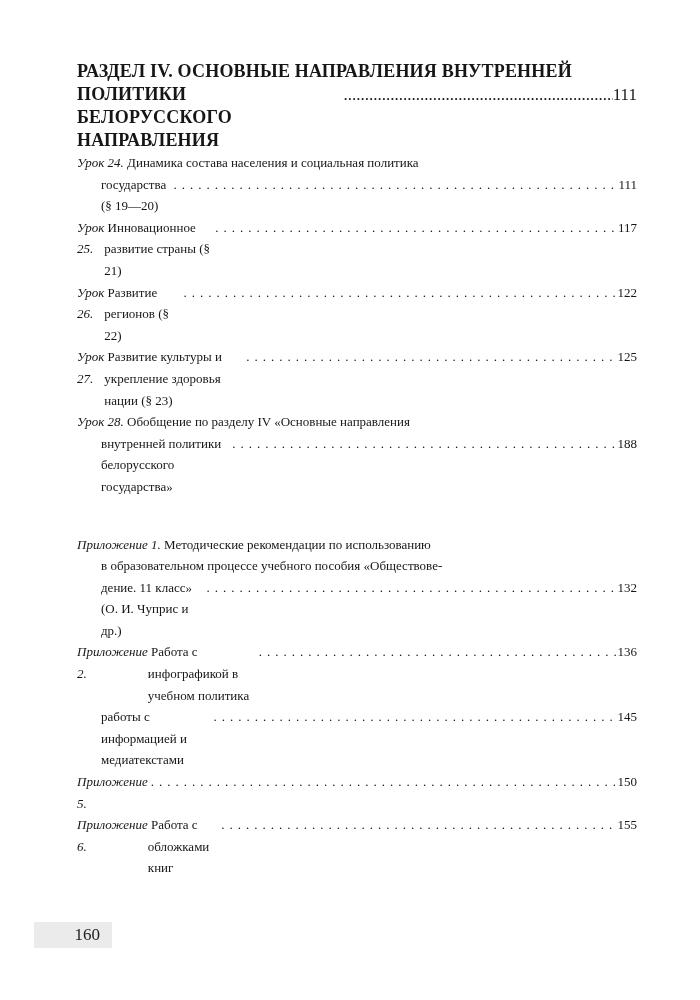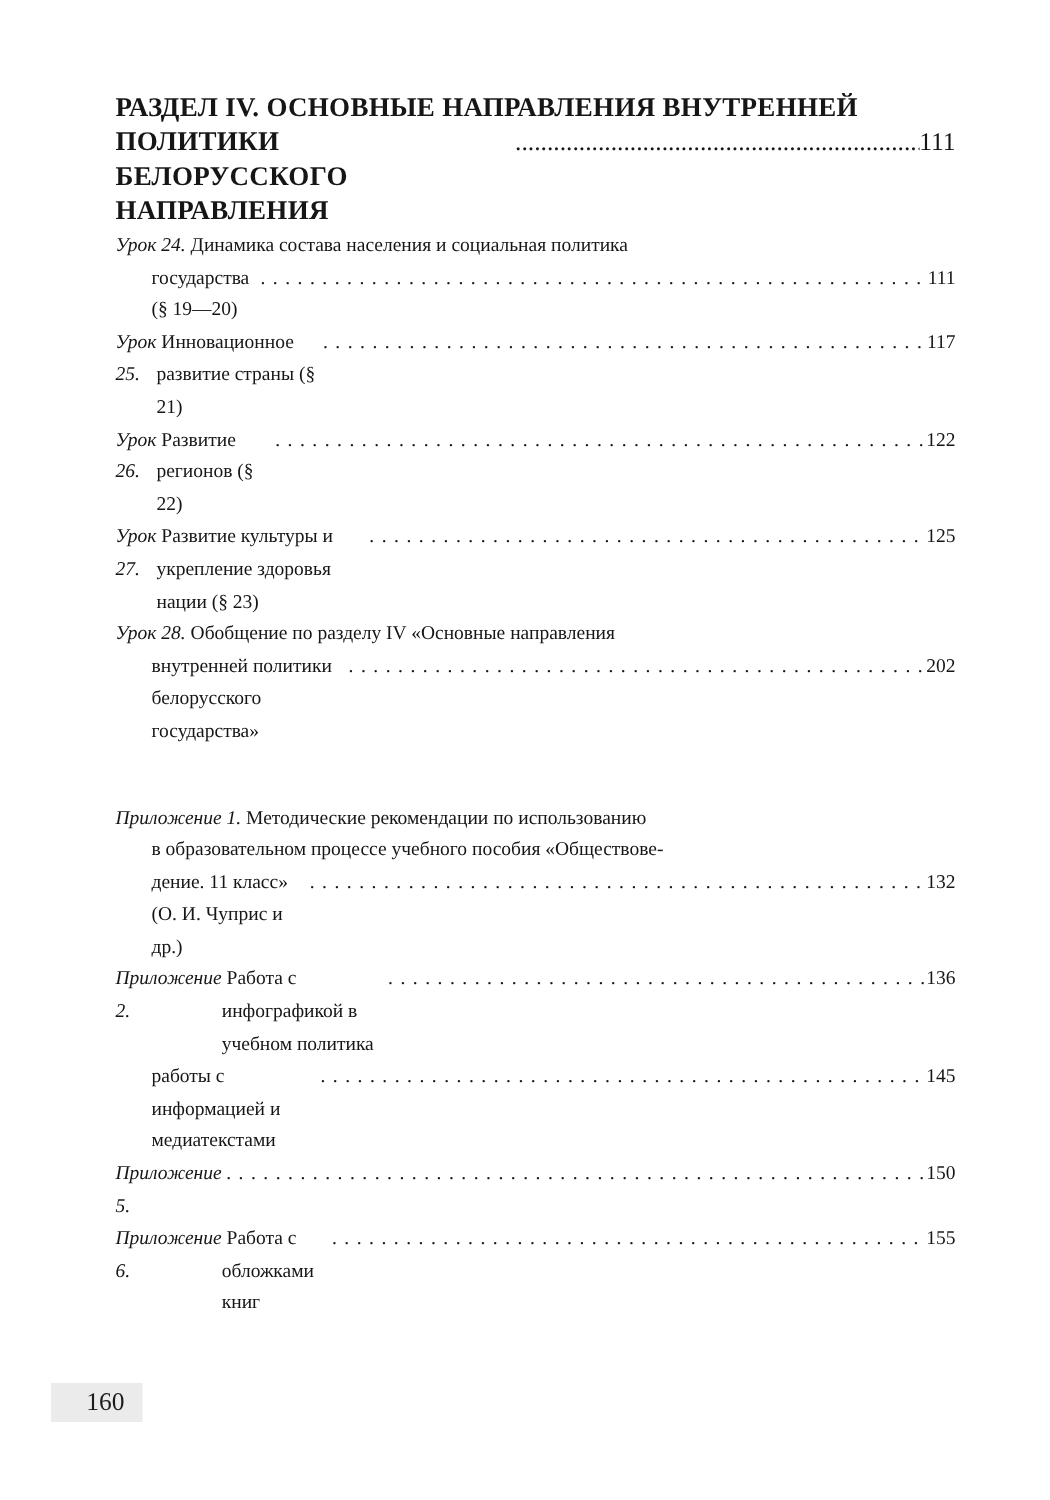--- a/index.html
+++ b/index.html
@@ -53,21 +53,21 @@
     min-width: 14px;
   }
   .dots::before {
     content: "....................................................................................................";
   }
   .page-num { white-space: nowrap; }
   .footer-box {
     position: absolute;
     left: 34px;
     top: 922px;
-    width: 61px;
+    width: 78px;
     height: 26px;
     background: #ebebeb;
     display: flex;
     align-items: center;
     justify-content: flex-end;
     box-sizing: border-box;
     padding-right: 12px;
     font-size: 17px;
     color: #1d1d1d;
   }
@@ -96,21 +96,21 @@
       <div class="row entry">
     <span class="label">Урок 26.</span><span class="text"> Развитие регионов (§ 22) </span><span class="dots"></span><span class="page-num">122</span>
   </div>
       <div class="row entry">
     <span class="label">Урок 27.</span><span class="text"> Развитие культуры и укрепление здоровья нации (§ 23)</span><span class="dots"></span><span class="page-num">125</span>
   </div>
       <div class="row entry">
     <span class="label">Урок 28.</span><span class="text"> Обобщение по разделу IV «Основные направления</span>
   </div>
       <div class="row cont">
-    <span class="text">внутренней политики белорусского государства» </span><span class="dots"></span><span class="page-num">202</span>
+    <span class="text">внутренней политики белорусского государства» </span><span class="dots"></span><span class="page-num">188</span>
   </div>
       <div class="row entry gap">
     <span class="label">Приложение 1.</span><span class="text"> Методические рекомендации по использованию</span>
   </div>
       <div class="row cont">
     <span class="text">в образовательном процессе учебного пособия «Обществове-</span>
   </div>
       <div class="row cont">
     <span class="text">дение. 11 класс» (О. И. Чуприс и др.)</span><span class="dots"></span><span class="page-num">132</span>
   </div>

